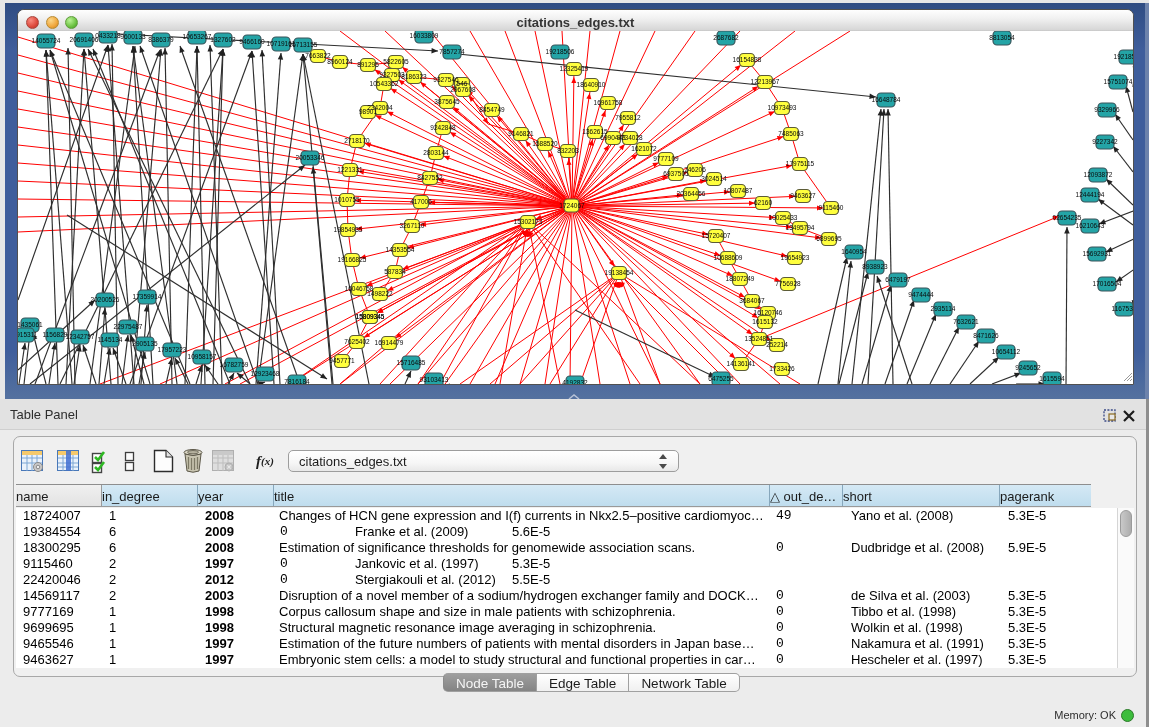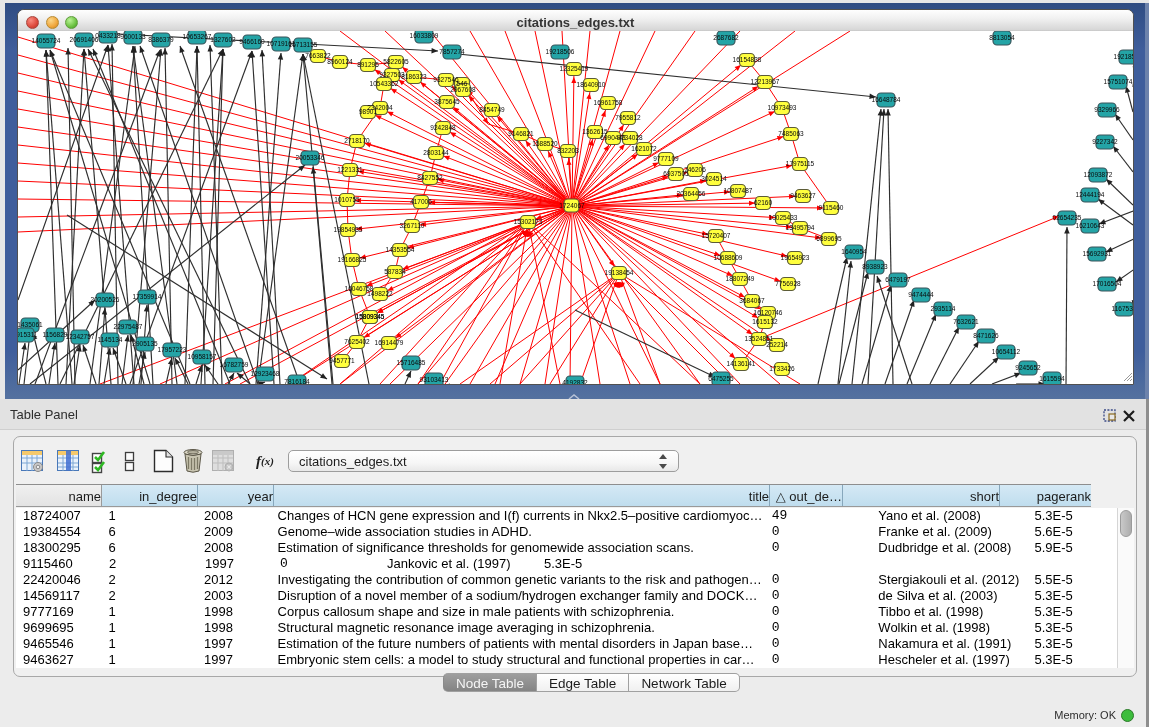--- a/index.html
+++ b/index.html
@@ -14,28 +14,28 @@
 svg .bk { stroke:#2e2e2e; stroke-width:1.15; }
 svg .nt { fill:#24a4a6; stroke:#39555b; stroke-width:1.2; }
 svg .ny { fill:#ffff3d; stroke:#5c5c37; stroke-width:1.2; }
 svg .nl { font-size:6.5px; fill:#0a0a0a; text-anchor:middle; font-family:"Liberation Sans",sans-serif; }
 #tp { position:absolute; left:0; top:399px; width:1146px; height:328px; background:#ececec; }
 #tph { position:absolute; left:0; top:0; width:100%; height:31px; background:#e2e2e2; border-bottom:1px solid #cfcfcf; }
 #tph .t { position:absolute; left:10px; top:8px; font-size:13px; color:#2e2e2e; }
 #container { position:absolute; left:13px; top:37px; width:1124px; height:241px; border:1px solid #a8a8a8; border-radius:7px; background:#f0f0f0; }
 #combo { position:absolute; left:274px; top:13px; width:391px; height:22px; background:linear-gradient(#ffffff,#f6f6f6 60%,#e8e8e8); border:1px solid #9d9d9d; border-radius:5px; font-size:13px; color:#1c1c1c; padding:3px 0 0 10px; }
 #thead { position:absolute; left:2px; top:47px; width:1075px; height:23px; background:linear-gradient(#d5e9f5,#bfddee); border-top:1px solid #8e8e8e; border-bottom:1px solid #999; display:flex; font-size:13px; color:#1b1b1b; }
-#thead div { border-right:1px solid #87a7bc; text-align:right; padding-top:4px; }
+#thead div { border-right:1px solid #87a7bc; text-align:left; padding-top:4px; }
 #thead div:first-child { background:linear-gradient(#f0f0f0,#e3e3e3); border-right:1px solid #9a9a9a; }
 #tbody { position:absolute; left:2px; top:71px; width:1101px; height:160px; background:#fff; font-size:13px; color:#000; }
 .tr { height:16px; display:flex; white-space:nowrap; }
 .tr div { overflow:hidden; }
 .c0 { width:86px; padding-left:7px; } .c1 { width:96px; padding-left:7px; }
-.c2 { width:76px; padding-left:7px; } .c3 { width:496px; padding-left:5px; }
-.c4 { width:73px; padding-left:6px;font-family:Liberation Mono, monospace; } .c5 { width:157px; padding-left:8px;margin-left:32px; }
+.c2 { width:76px; padding-left:7px;font-weight:bold; } .c3 { width:496px; padding-left:5px; }
+.c4 { width:73px; padding-left:6px;font-family:Liberation Mono, monospace; } .c5 { width:157px; padding-left:8px; }
 .c6 { width:91px; padding-left:8px; }
 #sbar { position:absolute; right:2px; top:71px; width:17px; height:160px; background:#fafafa; border-left:1px solid #d5d5d5; }
 #thumb { position:absolute; left:2px; top:2px; width:12px; height:27px; background:linear-gradient(90deg,#c9c9c9,#adadad); border:1px solid #9b9b9b; border-radius:6px; }
 #tabs { position:absolute; left:430px; top:274px; height:19px; display:flex; font-size:13.5px;margin-left:13px; }
 #tabs div { border:1px solid #a0a0a0; border-left:none; padding:1.5px 12px 0 12px; background:linear-gradient(#ffffff,#f0f0f0); color:#1c1c1c; }
 #tabs div:first-child { border-left:1px solid #8a8a8a; border-radius:5px 0 0 5px; background:linear-gradient(#9e9e9e,#848484); color:#f5f5f5; }
 #tabs div:last-child { border-radius:0 5px 5px 0; }
 #mem { position:absolute; right:30px; top:310px; font-size:11px; color:#2e2e2e; }
 #memdot { position:absolute; left:1120.5px; top:310px; width:13px; height:13px; border-radius:50%; background:#3dbd3d; border:1.5px solid #2c7a2a; }
 #paneicons { position:absolute; right:10px; top:9px; }
@@ -891,21 +891,20 @@
           <div class="c2">2008</div>
           <div class="c3">Changes of HCN gene expression and I(f) currents in Nkx2.5–positive cardiomyoc…</div>
           <div class="c4">49</div>
           <div class="c5">Yano et al. (2008)</div>
           <div class="c6">5.3E-5</div>
         </div>
 <div class="tr">
           <div class="c0">19384554</div>
           <div class="c1">6</div>
           <div class="c2">2009</div>
-          <div class="c3">Genome–wide association studies in ADHD.</div>
           <div class="c4">0</div>
           <div class="c5">Franke et al. (2009)</div>
           <div class="c6">5.6E-5</div>
         </div>
 <div class="tr">
           <div class="c0">18300295</div>
           <div class="c1">6</div>
           <div class="c2">2008</div>
           <div class="c3">Estimation of significance thresholds for genomewide association scans.</div>
           <div class="c4">0</div>
@@ -917,21 +916,20 @@
           <div class="c1">2</div>
           <div class="c2">1997</div>
           <div class="c4">0</div>
           <div class="c5">Jankovic et al. (1997)</div>
           <div class="c6">5.3E-5</div>
         </div>
 <div class="tr">
           <div class="c0">22420046</div>
           <div class="c1">2</div>
           <div class="c2">2012</div>
-          <div class="c3">Investigating the contribution of common genetic variants to the risk and pathogen…</div>
           <div class="c4">0</div>
           <div class="c5">Stergiakouli et al. (2012)</div>
           <div class="c6">5.5E-5</div>
         </div>
 <div class="tr">
           <div class="c0">14569117</div>
           <div class="c1">2</div>
           <div class="c2">2003</div>
           <div class="c3">Disruption of a novel member of a sodium/hydrogen exchanger family and DOCK…</div>
           <div class="c4">0</div>

